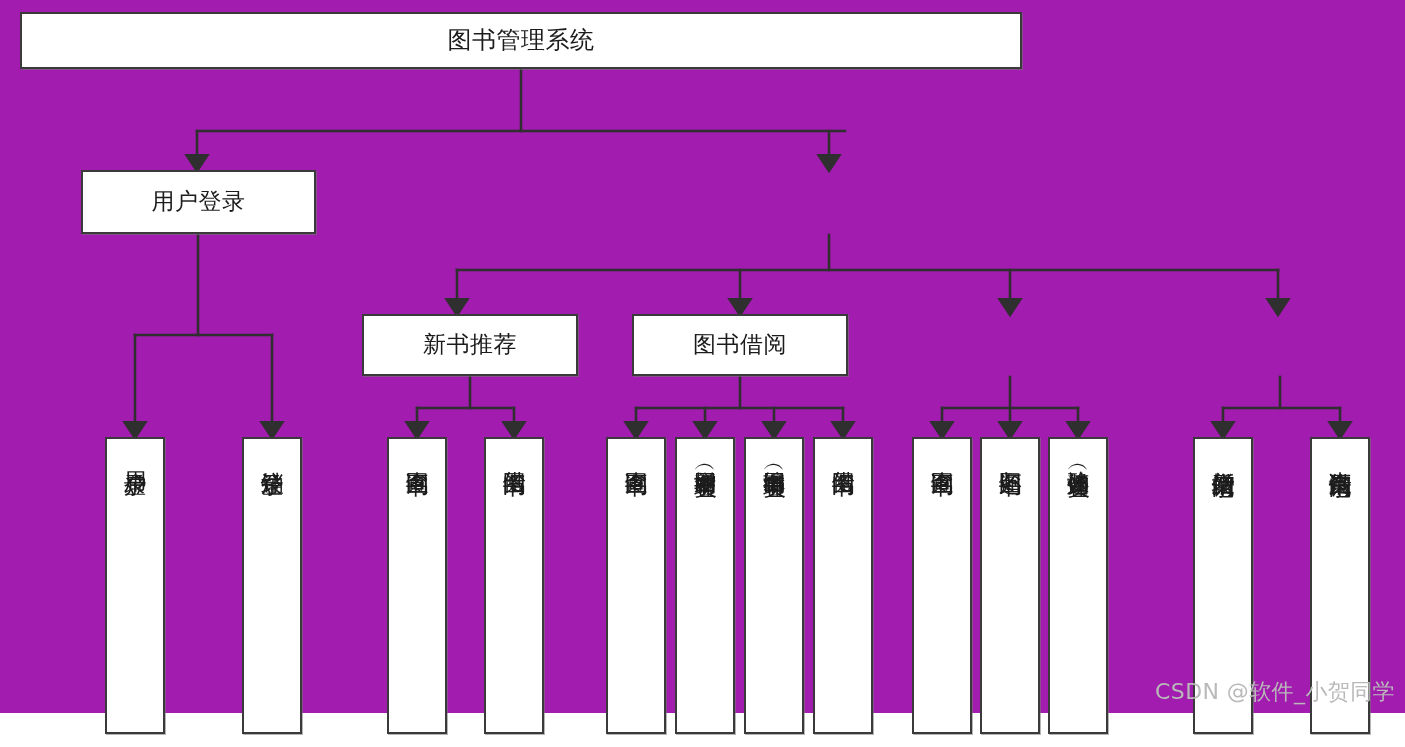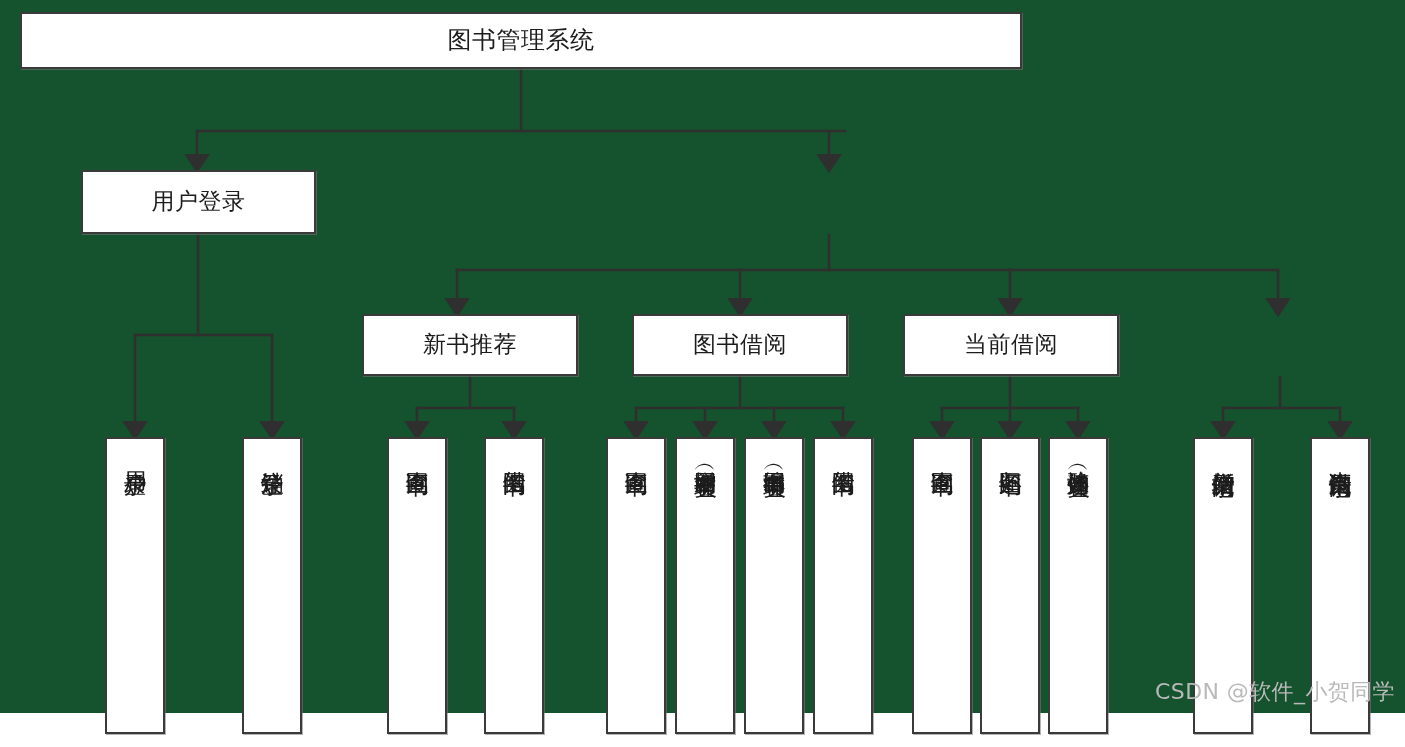--- a/index.html
+++ b/index.html
@@ -11,21 +11,21 @@
   body {
     width: 1405px;
     height: 747px;
     font-family: "DejaVu Sans", "Liberation Sans", sans-serif;
     overflow: hidden;
   }
   #diagram-root {
     position: relative;
     width: 1405px;
     height: 713px;
-    background: #14532d;
+    background: #a21caf;
   }
   #edge-layer {
     position: absolute;
     left: 0;
     top: 0;
     width: 1405px;
     height: 747px;
     pointer-events: none;
   }
   .node {
@@ -142,23 +142,20 @@
   <div class="node horiz" style="left:81px; top:170px; width:235px; height:64px;">
     <span class="node-label">用户登录</span>
   </div>
 
   <div class="node horiz" style="left:632px; top:314px; width:216px; height:62px;">
     <span class="node-label">图书借阅</span>
   </div>
   <div class="node horiz" style="left:362px; top:314px; width:216px; height:62px;">
     <span class="node-label">新书推荐</span>
   </div>
-  <div class="node horiz" style="left:903px; top:314px; width:216px; height:62px;">
-    <span class="node-label">当前借阅</span>
-  </div>
 
   <div class="node vert" style="left:105px; top:437px; width:60px; height:297px;">
     <span class="node-label">用户登录</span>
   </div>
   <div class="node vert" style="left:242px; top:437px; width:60px; height:297px;">
     <span class="node-label">注销登录</span>
   </div>
 
   <div class="node vert" style="left:387px; top:437px; width:60px; height:297px;">
     <span class="node-label">查询图书</span>

